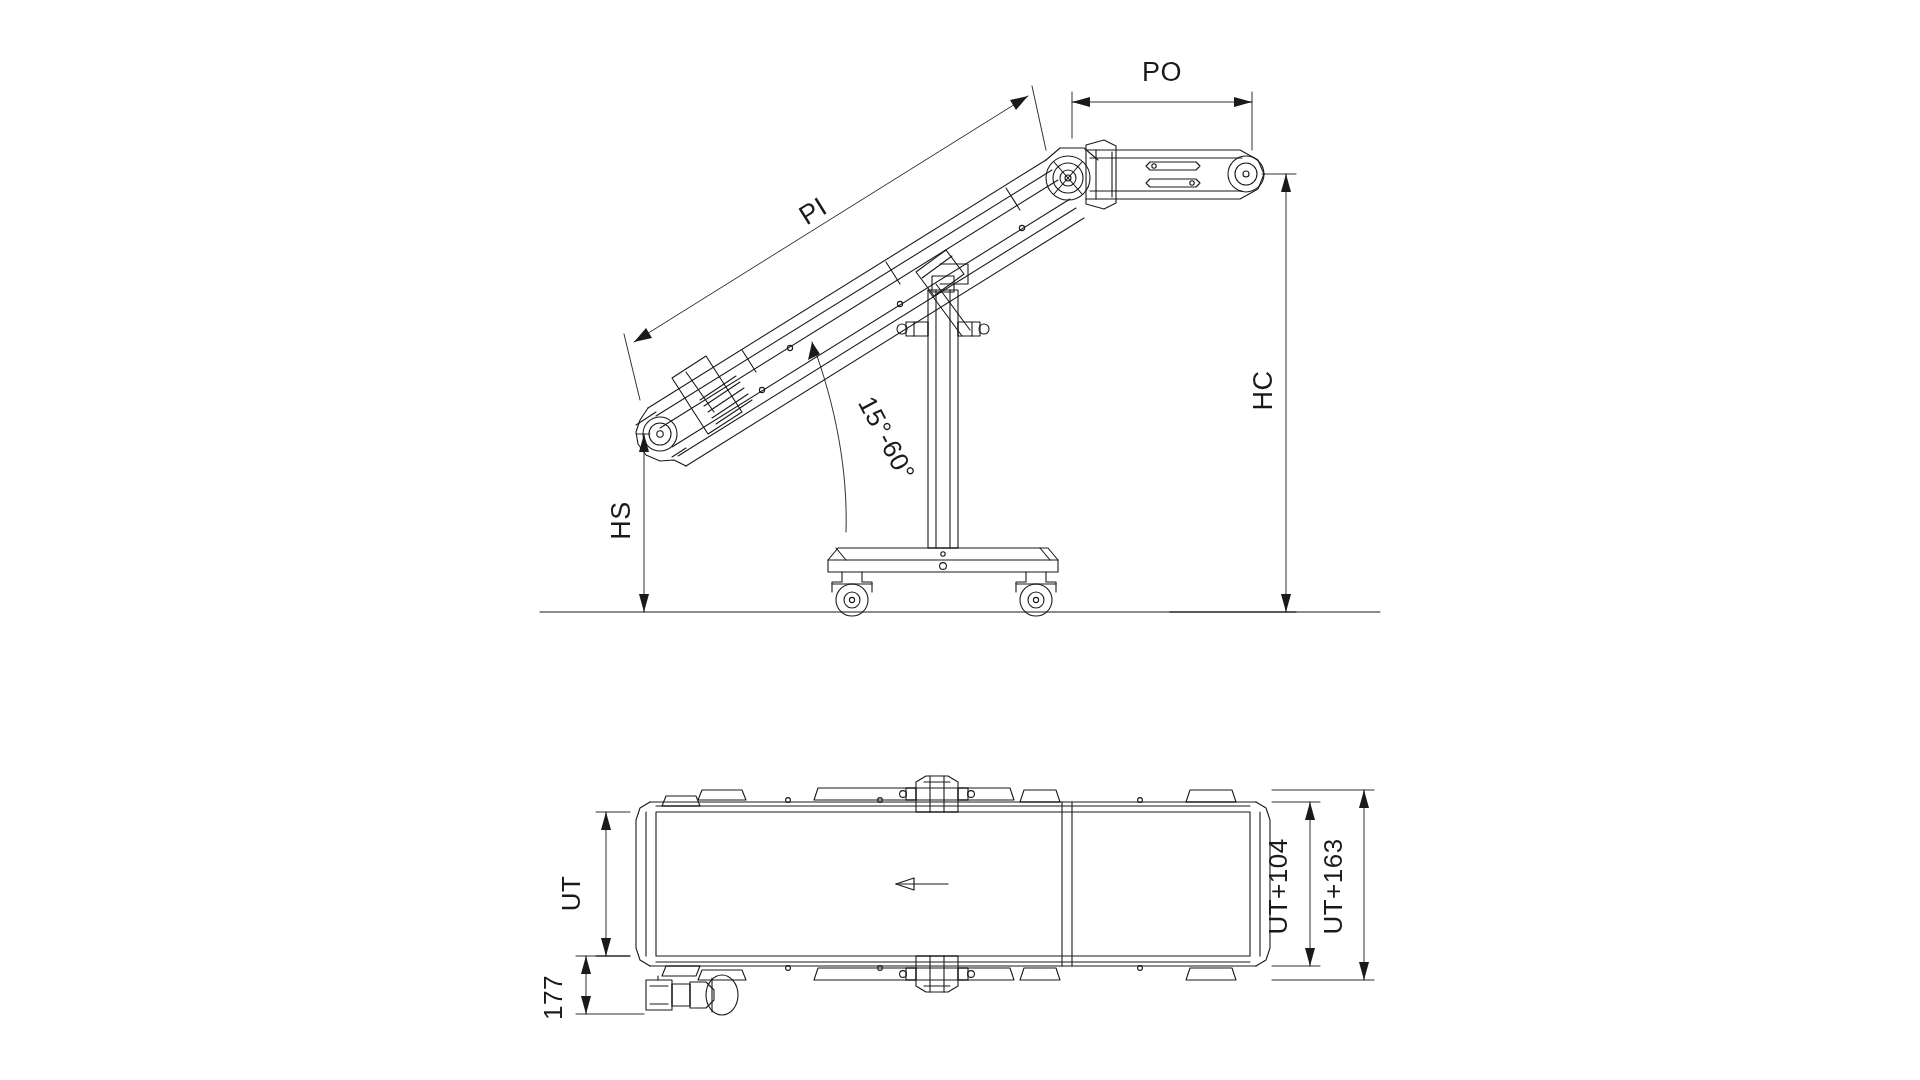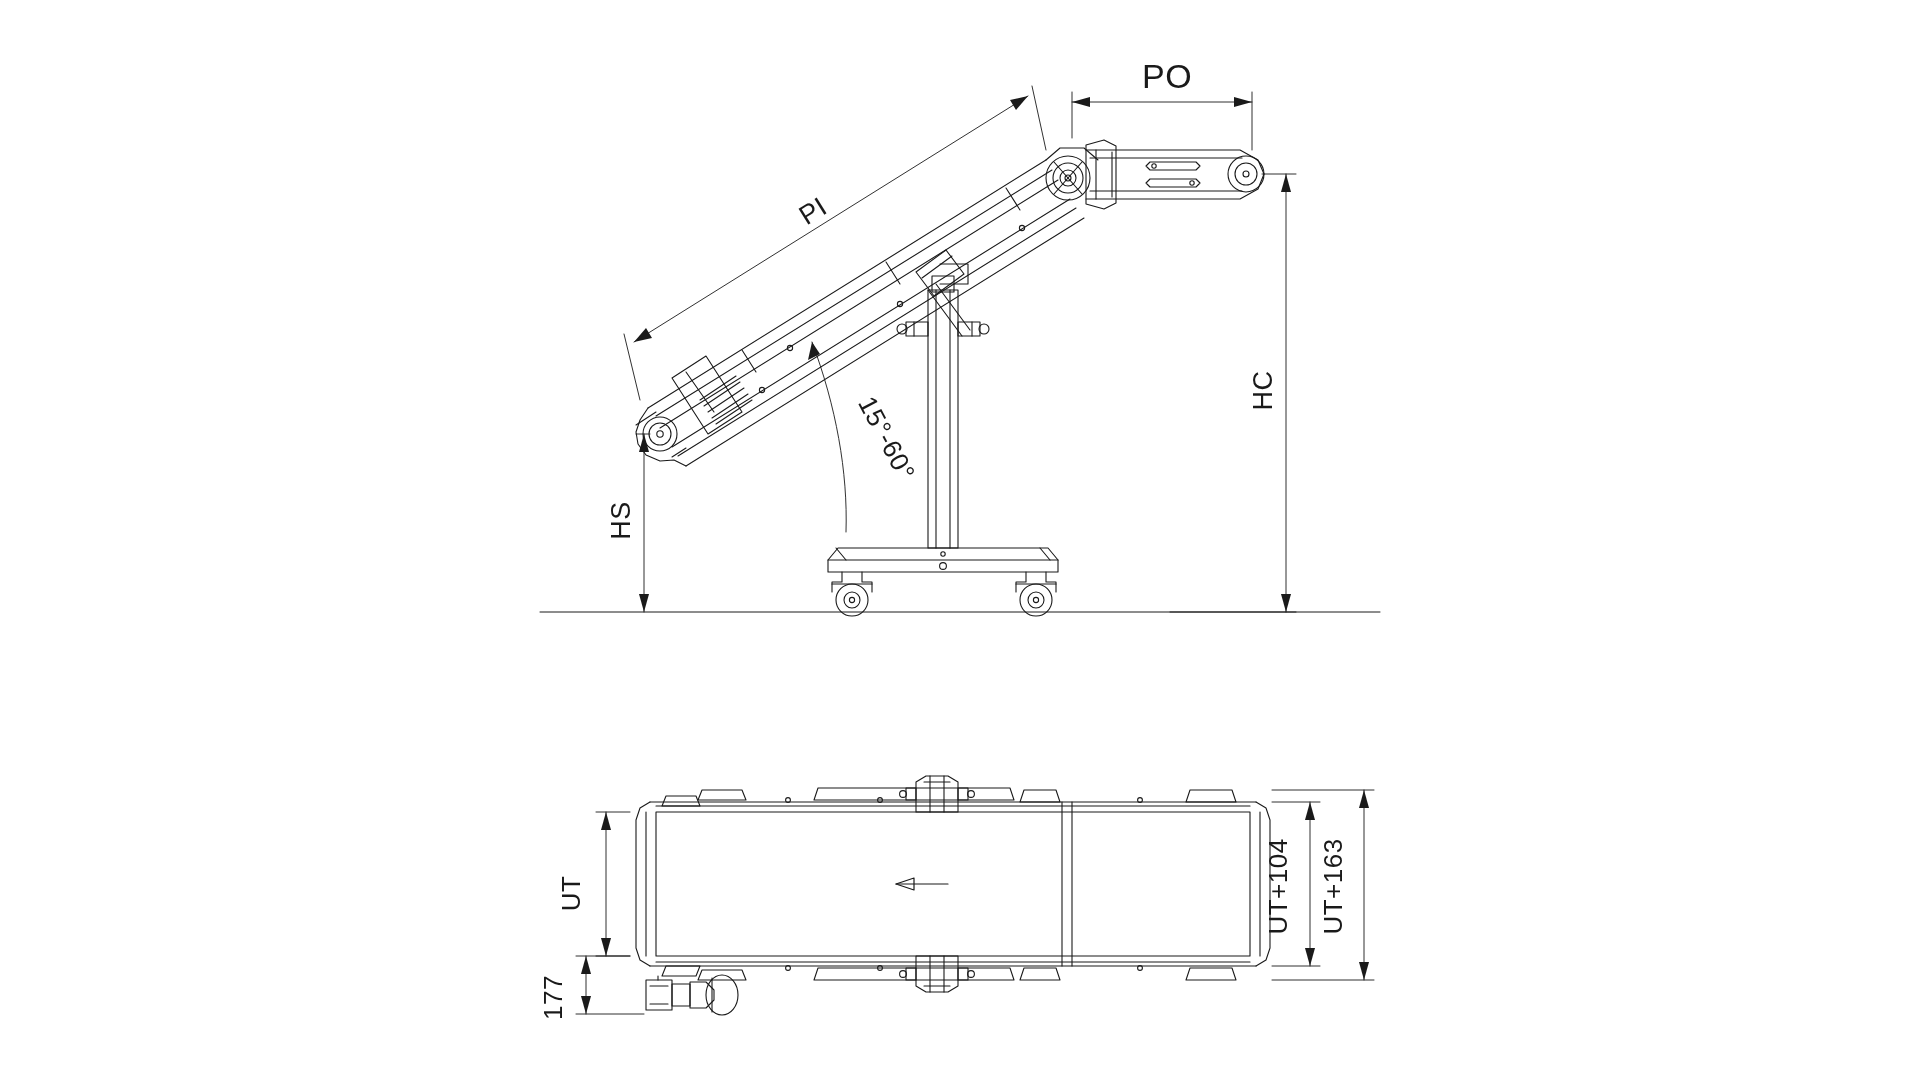--- a/index.html
+++ b/index.html
@@ -296,21 +296,21 @@
         <line x1="1364" y1="790" x2="1364" y2="980"></line>
         <path d="M1364 790 L1359 808 L1369 808 Z" fill="#1a1a1a" stroke="none"></path>
         <path d="M1364 980 L1359 962 L1369 962 Z" fill="#1a1a1a" stroke="none"></path>
       </g>
 
     </g>
   </svg>
 
   <div class="lbl lbl-v" style="left:800px; top:196px; font-size:27px; transform: rotate(-32deg);">PI</div>
 
-  <div class="lbl" style="left:1142px; top:57px; font-size:34px;">PO</div>
+  <div class="lbl" style="left:1142px; top:57px; font-size:27px;">PO</div>
 
   <div class="lbl lbl-v" style="left:1243px; top:375px; font-size:27px; transform: rotate(-90deg);">HC</div>
 
   <div class="lbl lbl-v" style="left:602px; top:505px; font-size:27px; transform: rotate(-90deg);">HS</div>
 
   <div class="lbl lbl-v" style="left:841px; top:423px; font-size:26px; transform: rotate(62deg);">15°-60°</div>
 
   <div class="lbl lbl-v" style="left:554px; top:878px; font-size:26px; transform: rotate(-90deg);">UT</div>
 
   <div class="lbl lbl-v" style="left:531px; top:982px; font-size:26px; transform: rotate(-90deg);">177</div>

